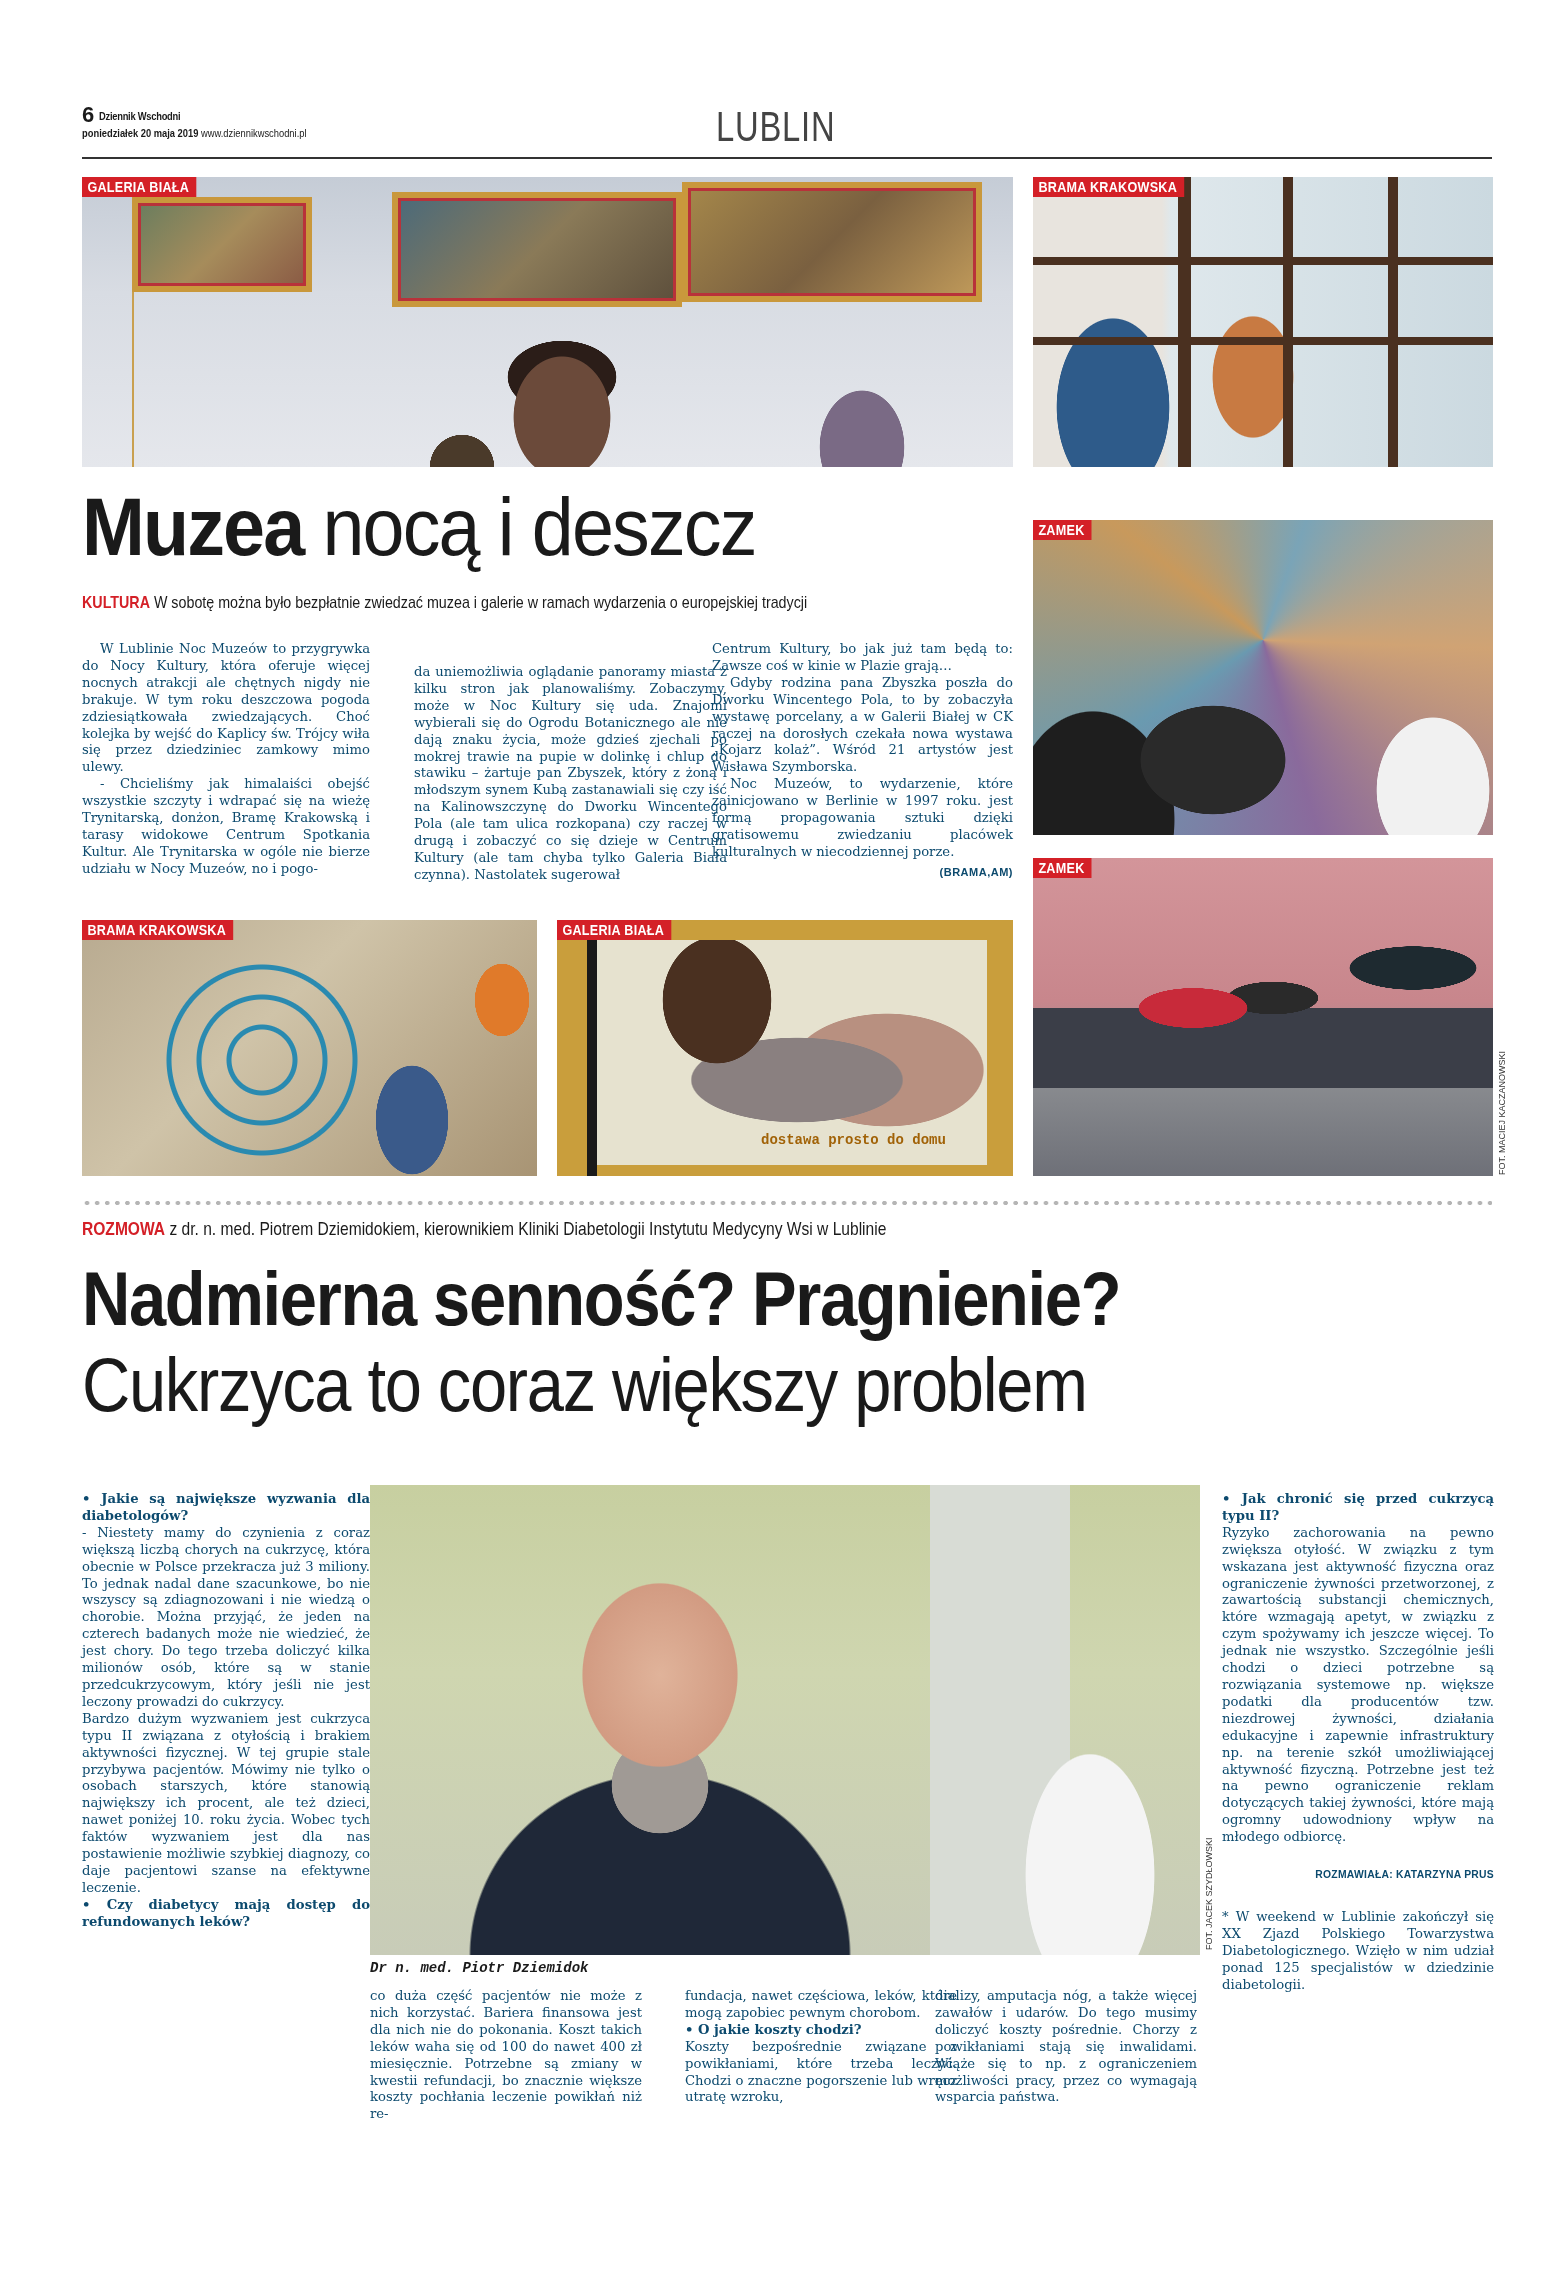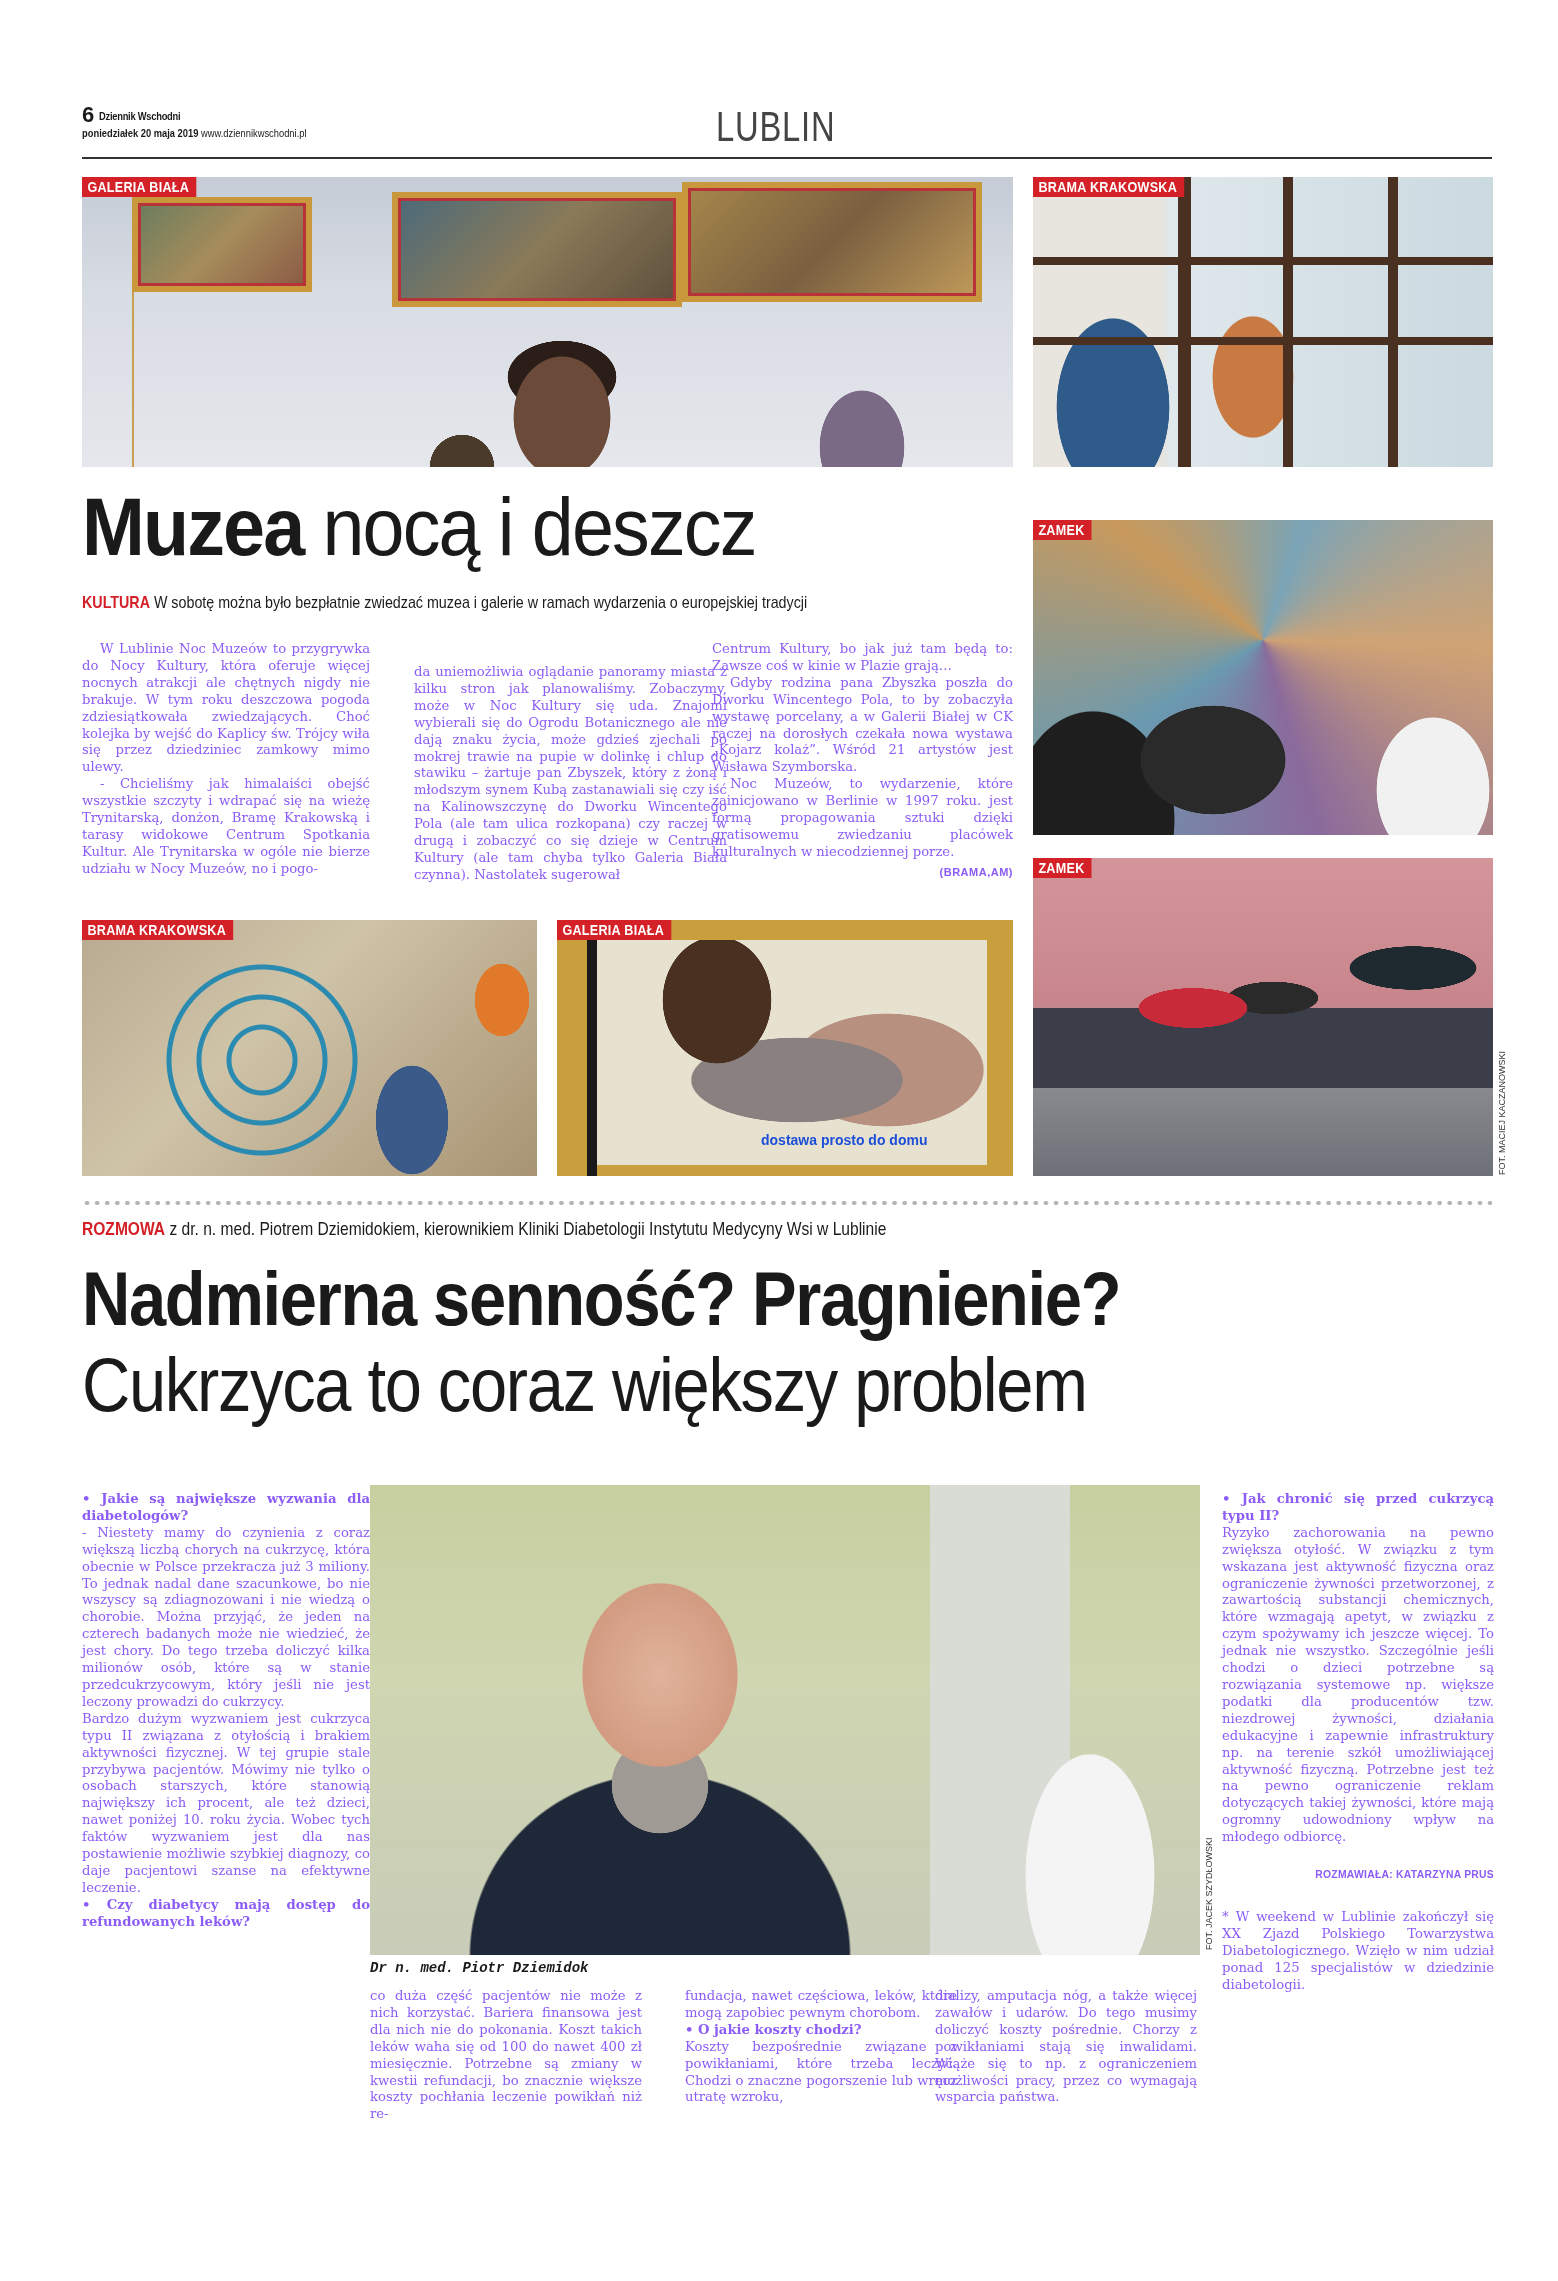--- a/index.html
+++ b/index.html
@@ -66,33 +66,33 @@
       linear-gradient(135deg, #b8aa90 0%, #cfc3a8 40%, #a89474 100%); }
 
   .p-galeria2 { left: 557px; top: 920px; width: 456px; height: 256px;
     background: linear-gradient(90deg, #c99e3c 0, #c99e3c 30px, #1a1a1a 30px, #1a1a1a 40px, transparent 40px), #c99e3c; }
   .p-galeria2 .inner { position: absolute; left: 40px; top: 20px; width: 390px; height: 225px;
     background:
       radial-gradient(ellipse 60px 70px at 120px 60px, #4a3020 0, #4a3020 90%, transparent 91%),
       radial-gradient(ellipse 150px 60px at 200px 140px, #8a8080 0, #8a8080 70%, transparent 71%),
       radial-gradient(ellipse 120px 70px at 290px 130px, #b89080 0, #b89080 80%, transparent 81%),
       #e6e2cf; }
-  .p-galeria2 .caption-inset { position: absolute; left: 200px; top: 212px; background: #e6e2cf; color: #1d4ed8; font-family: Liberation Sans, sans-serif; font-weight: 700; font-size: 14px; padding: 0 4px; text-align: center; }
+  .p-galeria2 .caption-inset { position: absolute; left: 200px; top: 212px; background: #e6e2cf; color: #a16207; font-family: Liberation Mono, monospace; font-weight: 700; font-size: 14px; padding: 0 4px; text-align: center; }
 
   .photo-credit-v { position: absolute; font-family: "Liberation Sans", sans-serif; font-size: 9px; color: #333; transform: rotate(-90deg); transform-origin: left top; white-space: nowrap; }
 
   
   .headline1 { left: 82px; top: 482px; font-family: "Liberation Sans", sans-serif; font-size: 82px; letter-spacing: -2px; color: #1a1a1a; white-space: nowrap; line-height: 90px; transform: scaleX(0.92); transform-origin: left; }
   .headline1 .bold { font-weight: 700; }
   .headline1 .light { font-weight: 400; }
 
   .deck { left: 82px; top: 593px; font-family: "Liberation Sans", sans-serif; font-size: 17px; white-space: nowrap; transform: scaleX(0.84); transform-origin: left; color: #1a1a1a; }
   .kicker { color: #d42027; font-weight: 700; }
 
-  .col { position: absolute; font-size: 13.2px; line-height: 16.9px; text-align: justify; hyphens: manual; color: #8b5cf6; }
+  .col { position: absolute; font-size: 13.2px; line-height: 16.9px; text-align: justify; hyphens: manual; color: #0c4a6e; }
   .col p { text-indent: 18px; }
   .col p.noindent { text-indent: 0; }
   .col .q { font-weight: 700; text-indent: 0; }
   .a1c1 { left: 82px; top: 641px; width: 288px; }
   .a1c2 { left: 385px; top: 664px; width: 313px; margin-left: 29px; }
   .a1c3 { left: 712px; top: 641px; width: 301px; }
   .byline-small { text-align: right; font-family: "Liberation Sans", sans-serif; font-weight: 700; font-size: 11px; letter-spacing: 0.5px; margin-top: 3px; }
 
   
   .dotted-rule { left: 82px; top: 1200px; width: 1410px; height: 6px;

